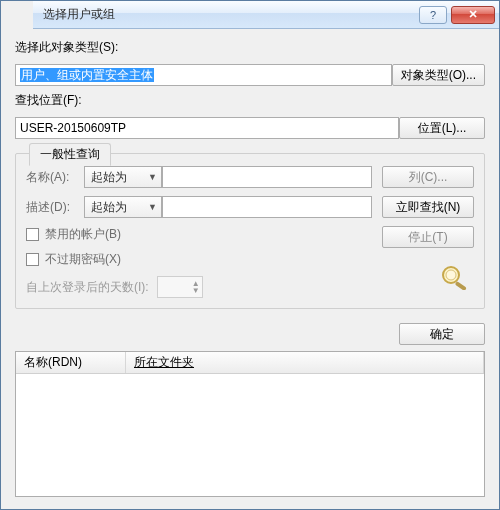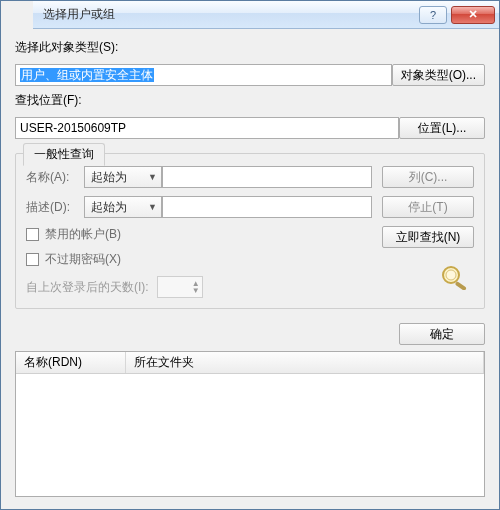--- a/index.html
+++ b/index.html
@@ -90,21 +90,21 @@
   .groupbox {
     border: 1px solid #cfcfcf;
     border-radius: 2px;
     padding: 12px 10px 10px 10px;
     position: relative;
     background: #f0f0f0;
     margin-top: 8px;
   }
   .group-tab {
     position: absolute;
-    top: -11px; left: 7px;
+    top: -11px; left: 13px;
     background: #f0f0f0;
     border: 1px solid #cfcfcf;
     border-bottom: 1px solid #f0f0f0;
     border-radius: 3px 3px 0 0;
     padding: 2px 10px;
     font-size: 12px;
   }
   .query-body {
     display: flex;
     gap: 10px;
@@ -159,21 +159,21 @@
     height: 22px;
     align-items: center;
   }
   .col {
     padding: 0 8px;
     border-right: 1px solid #d7d7d7;
     height: 100%;
     display: flex; align-items: center;
   }
   .col1 { width: 110px; }
-  .col2 { flex: 1; }
+  .col2 { flex: 1; text-decoration: underline; }
 </style>
 </head>
 <body>
 
 <div class="window">
 
   <div class="titlebar">
     <div class="title">选择用户或组</div>
     <div class="winbtns">
       <div class="winbtn">
@@ -238,22 +238,22 @@
               <div class="arrows">
                   <span>▲</span>
                   <span>▼</span>
                 </div>
             </div>
           </div>
         </div>
 
         <div class="query-right">
           <button class="btn disabled">列(C)...</button>
+          <button class="btn">立即查找(N)</button>
           <button class="btn disabled">停止(T)</button>
-          <button class="btn">立即查找(N)</button>
           <div class="magnifier">
             <svg width="34" height="26" viewBox="0 0 34 26">
               <circle cx="13" cy="11" r="8" fill="#fdf3c7" stroke="#c7a84a" stroke-width="2"></circle>
               <circle cx="13" cy="11" r="5" fill="#fff8dc" stroke="#d9c27a" stroke-width="1"></circle>
               <rect x="19" y="17" width="12" height="4" rx="2" transform="rotate(35 19 17)" fill="#b89b4e"></rect>
             </svg>
           </div>
         </div>
       </div>
     </div>

